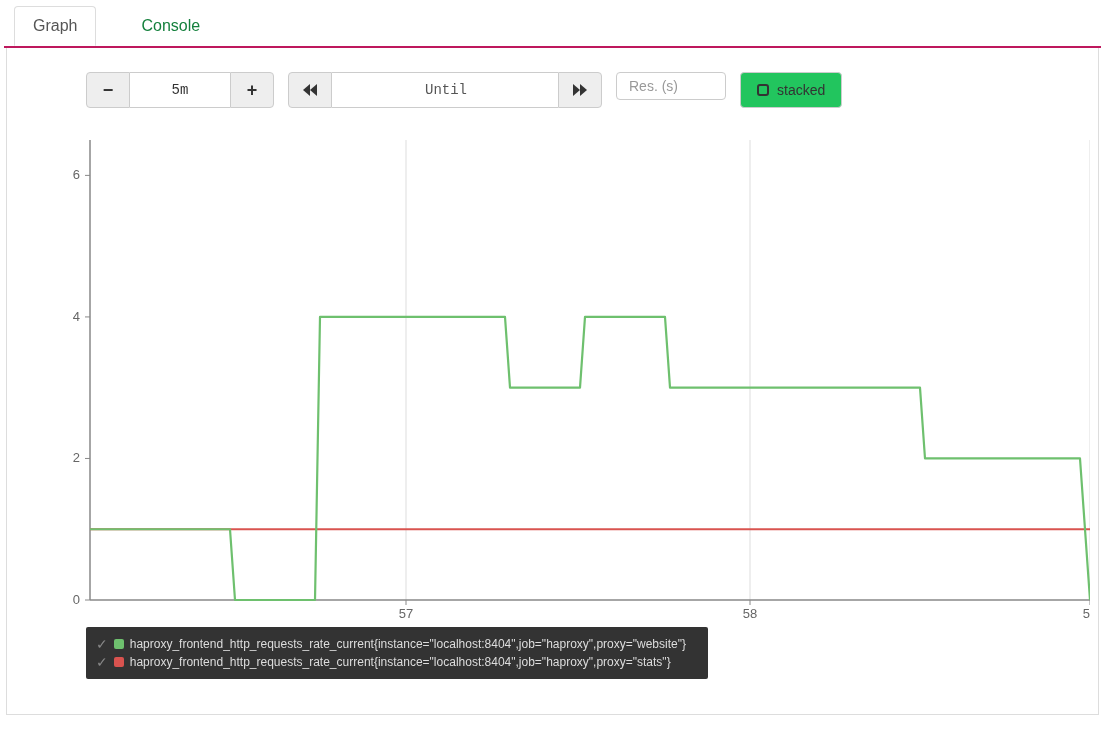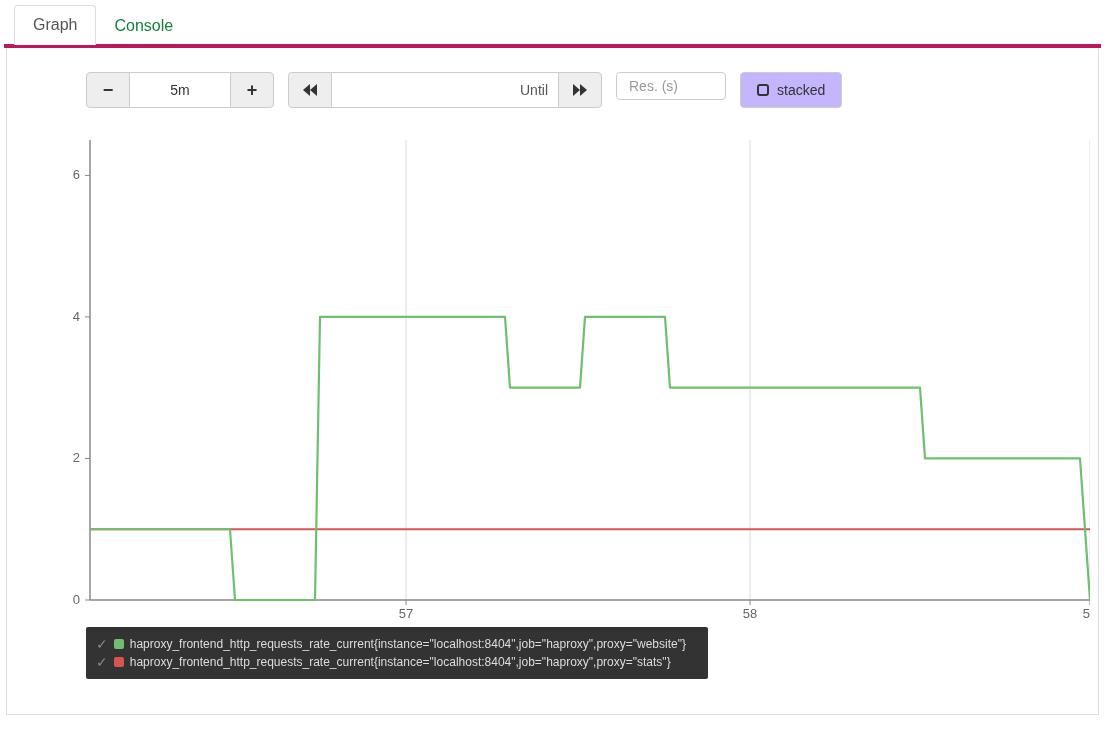--- a/index.html
+++ b/index.html
@@ -14,28 +14,29 @@
     width: 1105px;
     height: 729px;
     box-sizing: border-box;
     position: relative;
     background: #fff;
   }
 
   
   .tabs {
     display: flex;
-    align-items: flex-end;
-    border-bottom: 4px solid #be185d;
+    align-items: center;
+    border-bottom: 2px solid #be185d;
     padding: 0 10px 0 10px;
     margin: 0 4px 0 4px;
     height: 44px;
     box-sizing: border-box;
     position: relative;
     top: 4px;
+    gap: 27px;
   }
   .tab {
     padding: 10px 18px;
     font-size: 16px;
     cursor: pointer;
     color: #15803d;
     position: relative;
     top: 1px;
   }
   .tab.active {
@@ -77,20 +78,21 @@
     user-select: none;
   }
   .seg.btn:first-child { border-top-left-radius: 4px; border-bottom-left-radius: 4px; }
   .seg.btn:last-child  { border-top-right-radius: 4px; border-bottom-right-radius: 4px; }
   .seg.input {
     border-left: none;
     border-right: none;
     padding: 0 10px;
     min-width: 100px;
     background: #fff;
+    font-family: Liberation Mono, monospace;
   }
   .seg.input.wide { min-width: 226px; color: #555; }
   .seg.placeholder { color: #999; }
 
   .standalone-input {
     height: 28px;
     box-sizing: border-box;
     border: 1px solid #ccc;
     border-radius: 4px;
     padding: 0 12px;
@@ -103,21 +105,21 @@
 
   .stacked-btn {
     height: 36px;
     box-sizing: border-box;
     border: 1px solid #ccc;
     border-radius: 4px;
     padding: 0 16px;
     display: inline-flex;
     align-items: center;
     gap: 8px;
-    background: #c4b5fd;
+    background: #22c55e;
     cursor: pointer;
   }
   .unstacked-icon {
     width: 12px; height: 12px;
     border: 2px solid #333;
     border-radius: 3px;
     box-sizing: border-box;
   }
 
   .minus-icon, .plus-icon {
@@ -211,21 +213,21 @@
       </div>
     </div>
 
     <div class="group">
       <div class="seg btn dbl-chevron">
         <svg width="16" height="12" viewBox="0 0 16 12">
           <path d="M8 0 L1 6 L8 12 Z" fill="#333"></path>
           <path d="M15 0 L8 6 L15 12 Z" fill="#333"></path>
         </svg>
       </div>
-      <div class="seg input wide placeholder" style="justify-content:flex-end;padding-left:12px;">
+      <div class="seg input wide placeholder" style="justify-content:center;padding-left:12px;">
         <span>Until</span>
       </div>
       <div class="seg btn dbl-chevron">
         <svg width="16" height="12" viewBox="0 0 16 12">
           <path d="M1 0 L8 6 L1 12 Z" fill="#333"></path>
           <path d="M8 0 L15 6 L8 12 Z" fill="#333"></path>
         </svg>
       </div>
     </div>
 

